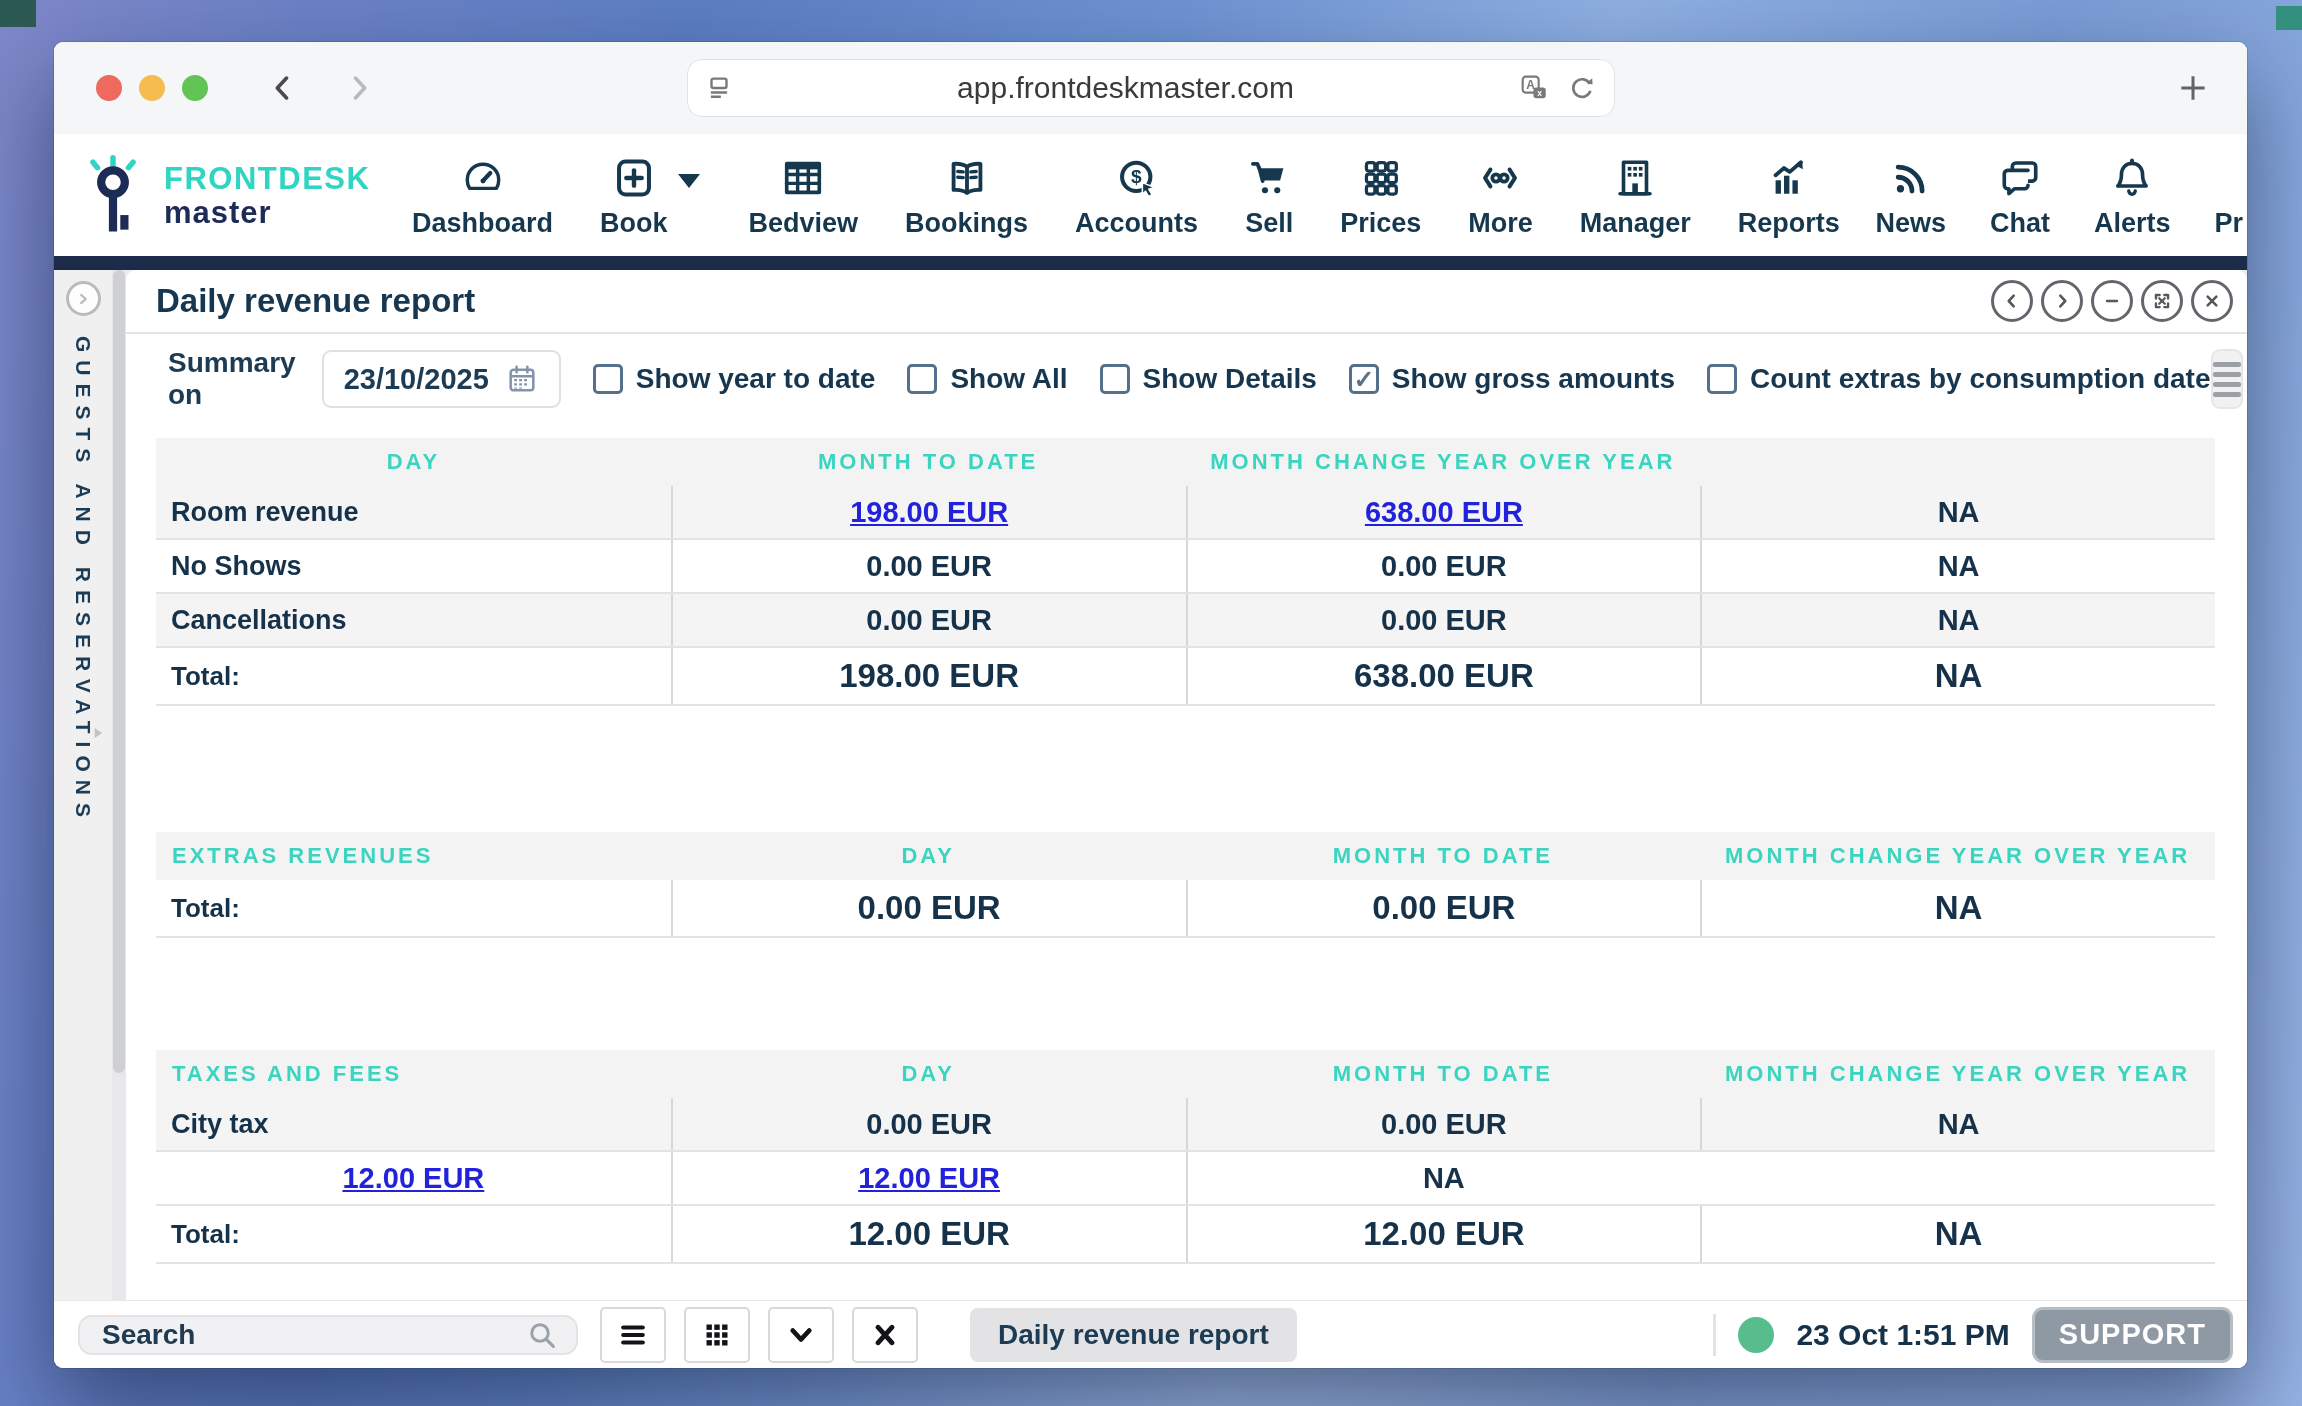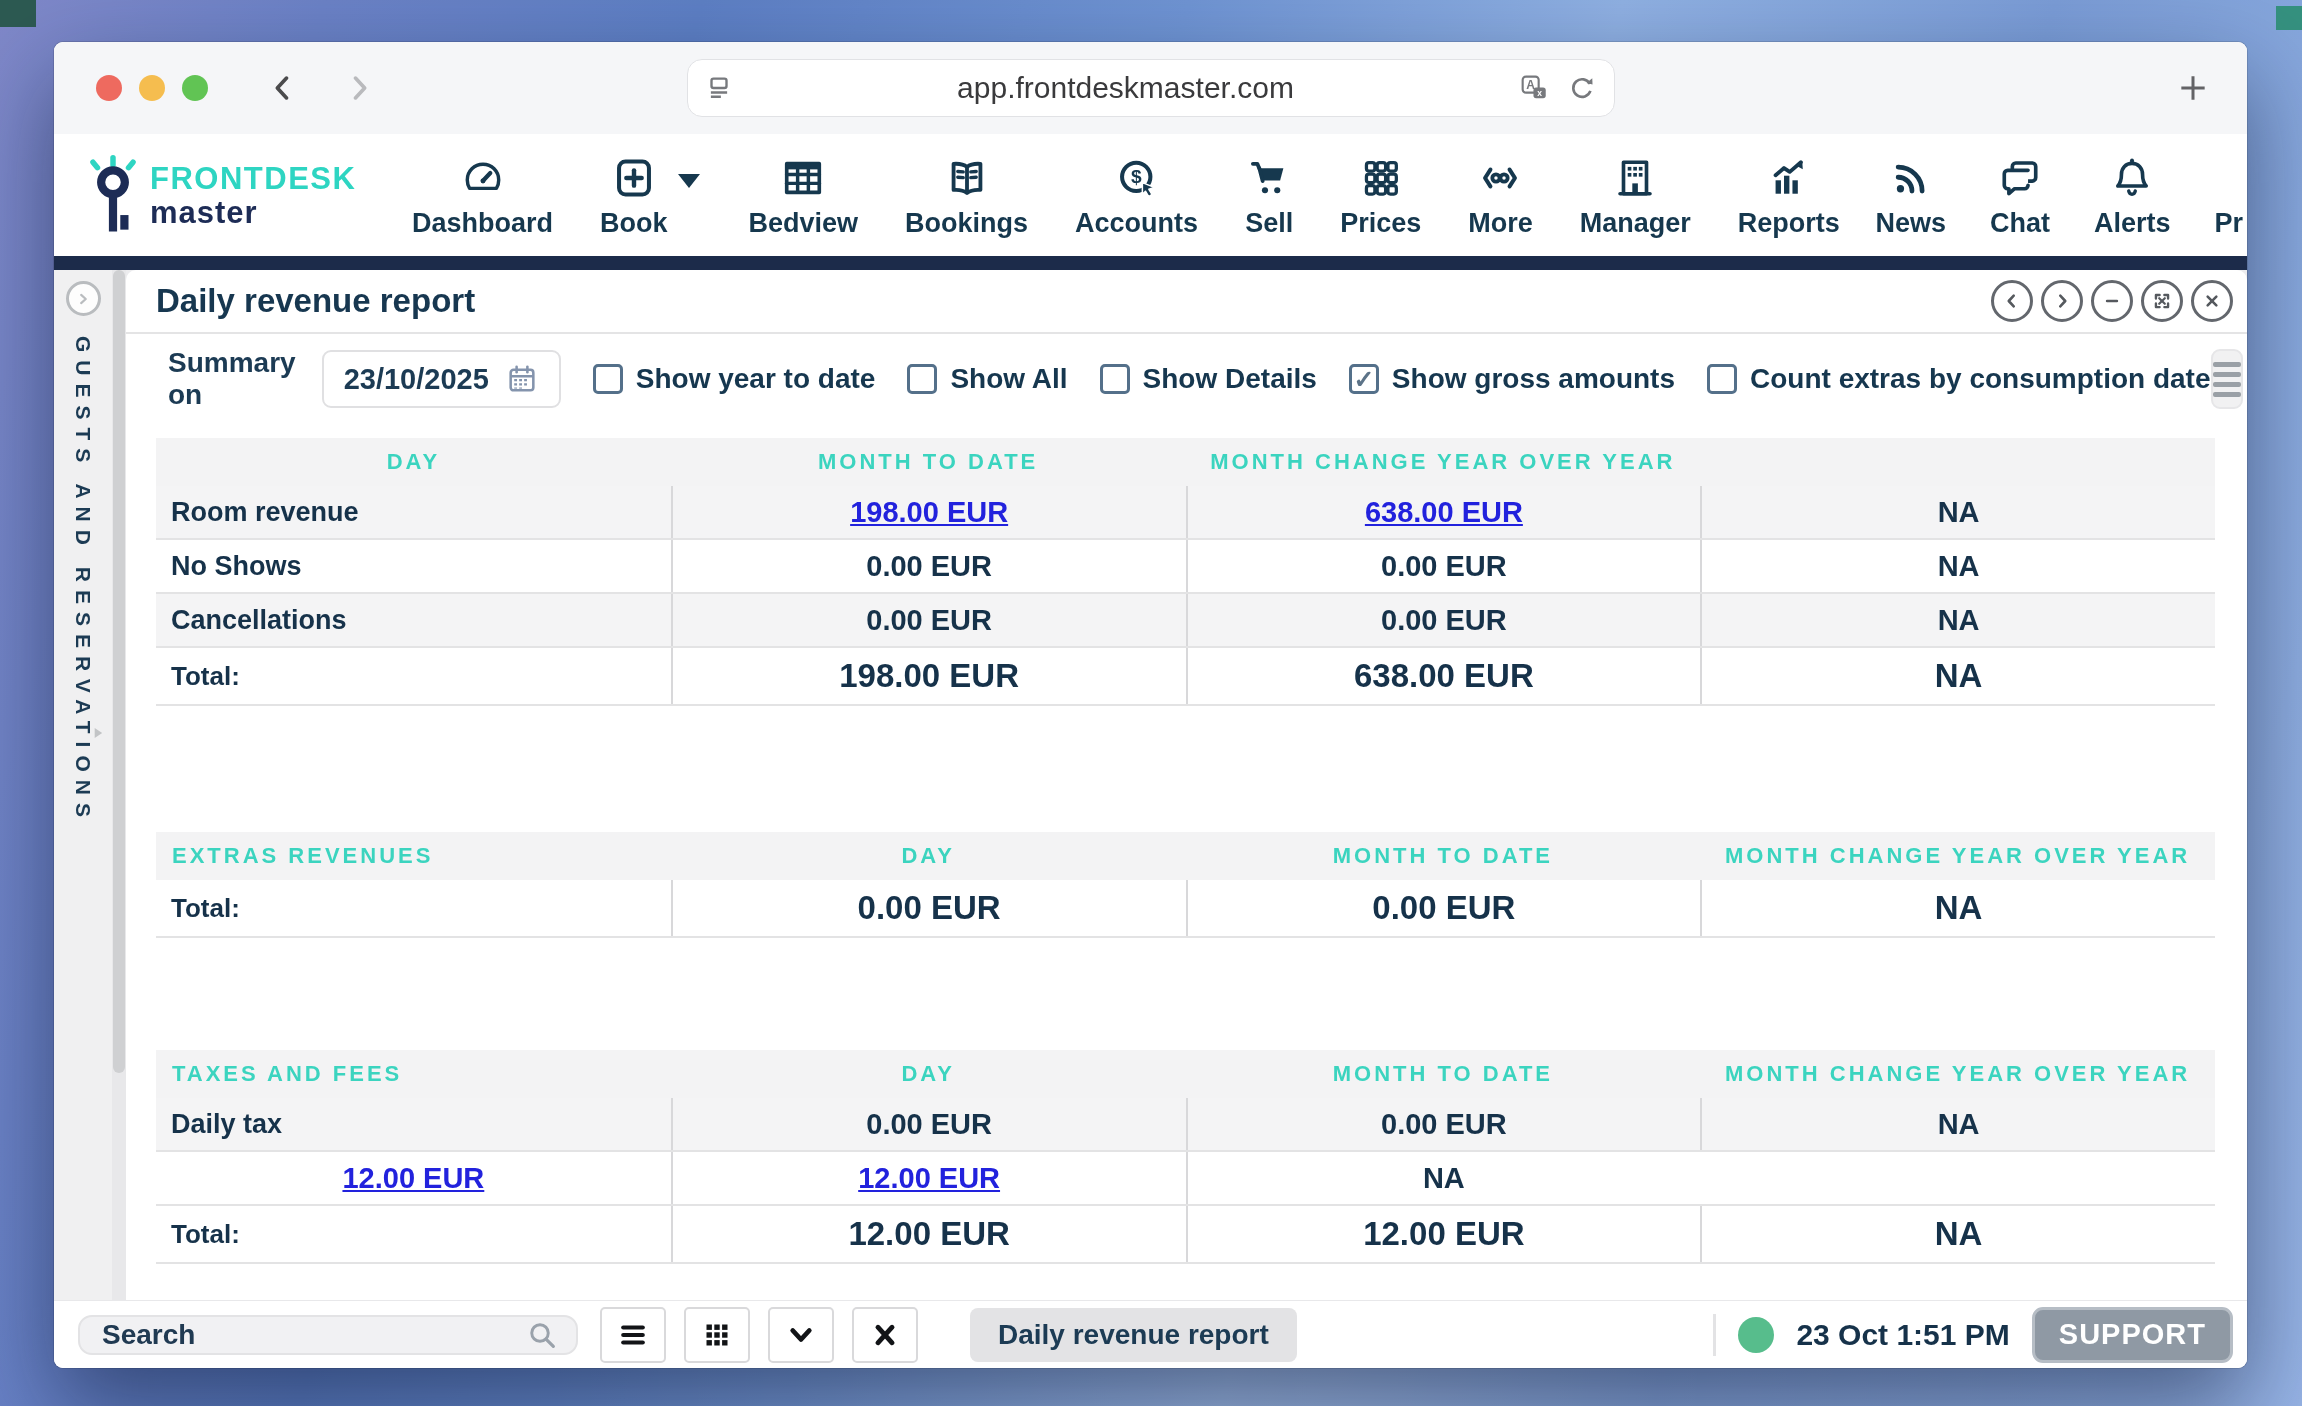--- a/index.html
+++ b/index.html
@@ -29,21 +29,21 @@
     width:928px; height:58px; background:#fff; border:1px solid #e1e2e5; border-radius:15px;
     display:flex; align-items:center; padding:0 16px; }
   .url-text { flex:1; text-align:center; font-size:30px; color:#3a3a3c; }
   .url-icn { color:#77797d; display:flex; align-items:center; }
   .url-right { display:flex; gap:16px; align-items:center; color:#77797d; }
   .newtab { position:absolute; right:34px; top:26px; color:#636366; }
 
   
   .navbar { height:122px; background:#fff; display:flex; align-items:center; }
   .brand { display:flex; align-items:center; margin-left:28px; width:300px; }
-  .brand-txt { margin-left:6px; line-height:1; }
+  .brand-txt { margin-left:20px; line-height:1; }
   .brand-l1 { color:#2ed5c2; font-weight:800; font-size:31px; letter-spacing:1.5px; }
   .brand-l2 { color:#1d2c56; font-weight:800; font-size:31px; letter-spacing:1px; margin-top:3px; }
   .nav-items { display:flex; gap:47px; margin-left:30px; }
   .nav-item { position:relative; display:flex; flex-direction:column; align-items:center; color:#16384e; cursor:pointer; }
   .nav-item .nicon { height:52px; display:flex; align-items:center; justify-content:center; }
   .nav-item .nlabel { font-size:27px; font-weight:600; margin-top:4px; white-space:nowrap; }
   .nav-item.has-caret { padding-right:34px; }
   .nav-item .caret { position:absolute; right:2px; top:22px; width:0; height:0;
     border-left:11px solid transparent; border-right:11px solid transparent; border-top:14px solid #16384e; }
   .nav-right { display:flex; gap:44px; margin-left:auto; margin-right:4px; }
@@ -545,21 +545,21 @@
             </div>
             <div class="rtable t3">
               <div class="thead">
                 <div class="t-title">TAXES AND FEES</div>
                 <div class="t-col">DAY</div>
                 <div class="t-col">MONTH TO DATE</div>
                 <div class="t-col">MONTH CHANGE YEAR OVER YEAR</div>
               </div>
               <div class="tbody">
                 <div class="trow">
-                  <div class="tcell lab">Daily tax</div>
+                  <div class="tcell lab">City tax</div>
                   <div class="tcell val">0.00 EUR</div>
                   <div class="tcell val">0.00 EUR</div>
                   <div class="tcell val">NA</div>
                 </div>
                 <div class="trow">
                   <div class="tcell val">
                     <a class="vlink">12.00 EUR</a>
                   </div>
                   <div class="tcell val">
                     <a class="vlink">12.00 EUR</a>

